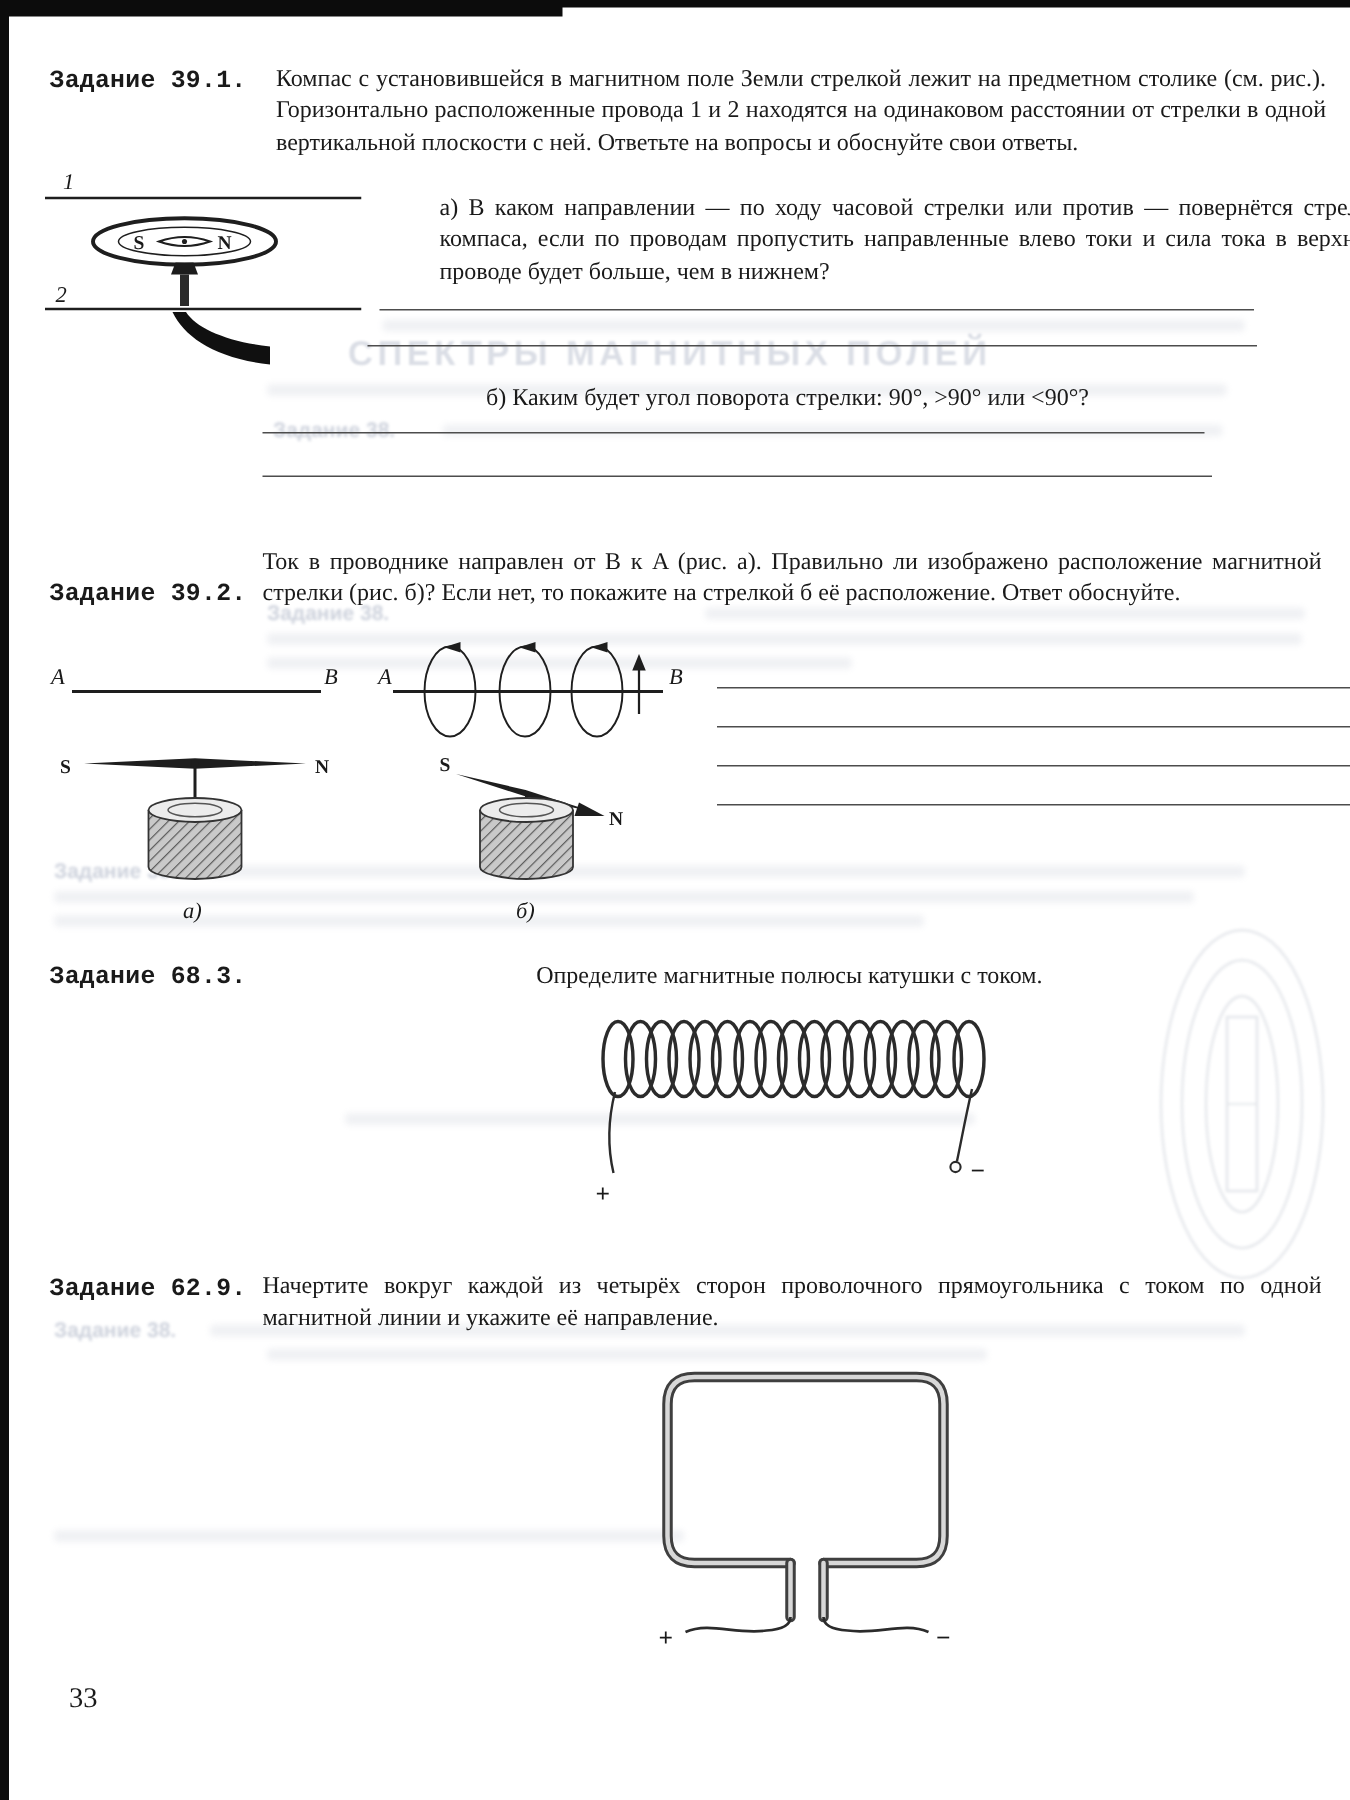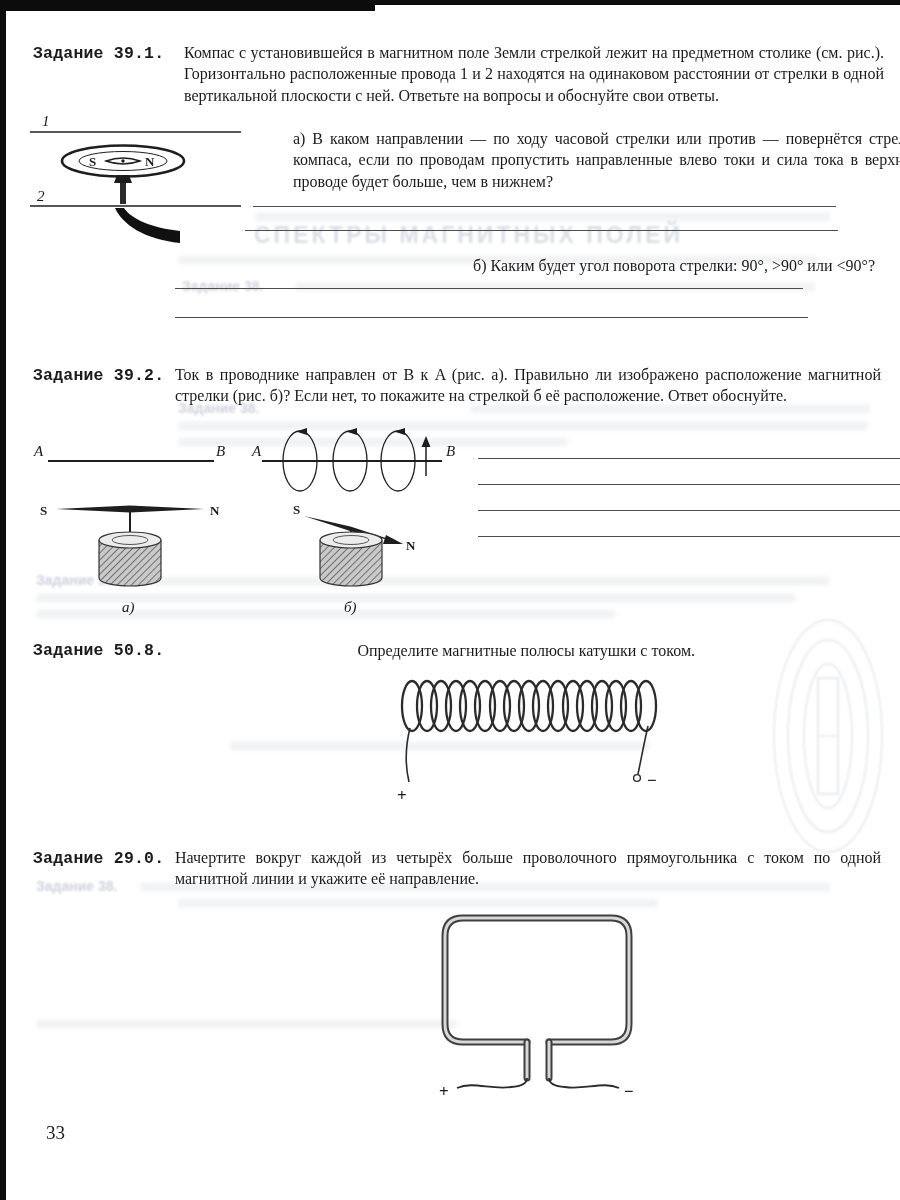--- a/index.html
+++ b/index.html
@@ -35,21 +35,21 @@
   .ghost-fig{opacity:.15;filter:blur(1px);}
 </style>
 </head>
 <body>
 
 <div class="scan-edge-top"></div>
 <div class="scan-edge-top-thick"></div>
 <div class="scan-edge-left"></div>
 
 <div class="ghost-bar" style="left:255px;top:213px;width:575px;"></div>
-<div class="ghost-text ghost-heading" style="left:254px;top:222px;">СПЕКТРЫ МАГНИТНЫХ ПОЛЕЙ</div>
+<div class="ghost-text ghost-heading" style="left:232px;top:222px;">СПЕКТРЫ МАГНИТНЫХ ПОЛЕЙ</div>
 <div class="ghost-bar" style="left:178px;top:256px;width:640px;"></div>
 <div class="ghost-text" style="left:182px;top:278px;">Задание 38.</div>
 <div class="ghost-bar" style="left:295px;top:283px;width:520px;"></div>
 <div class="ghost-text" style="left:178px;top:400px;">Задание 38.</div>
 <div class="ghost-bar" style="left:470px;top:405px;width:400px;"></div>
 <div class="ghost-bar" style="left:178px;top:422px;width:690px;"></div>
 <div class="ghost-bar" style="left:178px;top:438px;width:390px;"></div>
 <div class="ghost-text" style="left:36px;top:572px;">Задание 38.</div>
 <div class="ghost-bar" style="left:140px;top:577px;width:690px;"></div>
 <div class="ghost-bar" style="left:36px;top:594px;width:760px;"></div>
@@ -84,25 +84,25 @@
   <rect x="94" y="71" width="6" height="21" fill="#2a2a2a"></rect>
   <text x="11" y="89" class="lbl-it">2</text>
   <line x1="4" y1="94" x2="215" y2="94" stroke="#1e1e1e" stroke-width="1.6"></line>
   <path d="M89 96 C97 113 118 127 154 131 L154 119 C126 116 105 107 98 96 Z" fill="#101010"></path>
 </svg>
 
 <div class="task-text" style="left:245px;top:128px;width:628px;margin-left:48px;">а) В каком направлении — по ходу часовой стрелки или против — повернётся стрелка компаса, если по проводам пропустить направленные влево токи и сила тока в верхнем проводе будет больше, чем в нижнем?</div>
 <div class="answer-line" style="left:253px;top:206px;width:583px;"></div>
 <div class="answer-line" style="left:245px;top:230px;width:593px;"></div>
 
-<div class="task-text" style="left:175px;top:255px;width:700px;text-align:right;">б) Каким будет угол поворота стрелки: 90°, &gt;90° или &lt;90°?</div>
+<div class="task-text" style="left:175px;top:255px;width:700px;text-align:center;">б) Каким будет угол поворота стрелки: 90°, &gt;90° или &lt;90°?</div>
 <div class="answer-line" style="left:175px;top:288px;width:628px;"></div>
 <div class="answer-line" style="left:175px;top:317px;width:633px;"></div>
 
-<div class="task-header" style="left:33px;top:366px;text-align:right;">Задание 39.2.</div>
+<div class="task-header" style="left:33px;top:386px;text-align:right;">Задание 39.2.</div>
 <div class="task-text" style="left:175px;top:364px;width:706px;">Ток в проводнике направлен от B к A (рис. а). Правильно ли изображено расположение магнитной стрелки (рис. б)? Если нет, то покажите на стрелкой б её расположение. Ответ обоснуйте.</div>
 
 <svg class="fig" style="left:26px;top:428px;" width="212" height="195" viewBox="0 0 212 195">
   <defs>
     <pattern id="hatchA" width="5" height="5" patternUnits="userSpaceOnUse" patternTransform="rotate(45)">
       <rect width="5" height="5" fill="#c9c9c9"></rect>
       <line x1="0" y1="0" x2="0" y2="5" stroke="#5a5a5a" stroke-width="1.6"></line>
     </pattern>
   </defs>
   <text x="8" y="28" class="lbl-it">A</text>
@@ -146,21 +146,21 @@
   <ellipse cx="103" cy="112" rx="31" ry="8" fill="#ececec" stroke="#333333" stroke-width="1.2"></ellipse>
   <ellipse cx="103" cy="112" rx="18" ry="4.5" fill="none" stroke="#555555" stroke-width="1"></ellipse>
   <text x="96" y="184" class="lbl-it">б)</text>
 </svg>
 
 <div class="answer-line" style="left:478px;top:458px;width:426px;"></div>
 <div class="answer-line" style="left:478px;top:484px;width:426px;"></div>
 <div class="answer-line" style="left:478px;top:510px;width:426px;"></div>
 <div class="answer-line" style="left:478px;top:536px;width:426px;"></div>
 
-<div class="task-header" style="left:33px;top:641px;">Задание 50.8.</div>
+<div class="task-header" style="left:33px;top:641px;">Задание 68.3.</div>
 <div class="task-text" style="left:175px;top:640px;width:520px;text-align:right;">Определите магнитные полюсы катушки с током.</div>
 
 <svg class="fig" style="left:380px;top:670px;" width="330" height="150" viewBox="0 0 330 150">
   <g stroke="#2b2b2b" stroke-width="2.3" fill="none">
     <ellipse cx="32" cy="36" rx="10" ry="25"></ellipse>
       <ellipse cx="47" cy="36" rx="10" ry="25"></ellipse>
     <ellipse cx="61" cy="36" rx="10" ry="25"></ellipse>
       <ellipse cx="76" cy="36" rx="10" ry="25"></ellipse>
     <ellipse cx="90" cy="36" rx="10" ry="25"></ellipse>
       <ellipse cx="105" cy="36" rx="10" ry="25"></ellipse>
@@ -176,22 +176,22 @@
       <ellipse cx="251" cy="36" rx="10" ry="25"></ellipse>
     <ellipse cx="266" cy="36" rx="10" ry="25"></ellipse>
   </g>
   <path d="M30 58 C25 78 25 95 29 112" stroke="#2b2b2b" stroke-width="1.6" fill="none"></path>
   <text x="17" y="131" class="term">+</text>
   <path d="M268 56 C263 78 261 90 258 104" stroke="#2b2b2b" stroke-width="1.6" fill="none"></path>
   <circle cx="257" cy="108" r="3.4" fill="#ffffff" stroke="#2b2b2b" stroke-width="1.4"></circle>
   <text x="267" y="116" class="term">−</text>
 </svg>
 
-<div class="task-header" style="left:33px;top:849px;">Задание 29.0.</div>
-<div class="task-text" style="left:175px;top:847px;width:706px;">Начертите вокруг каждой из четырёх больше проволочного прямоугольника с током по одной магнитной линии и укажите её направление.</div>
+<div class="task-header" style="left:33px;top:849px;">Задание 62.9.</div>
+<div class="task-text" style="left:175px;top:847px;width:706px;">Начертите вокруг каждой из четырёх сторон проволочного прямоугольника с током по одной магнитной линии и укажите её направление.</div>
 
 <svg class="fig" style="left:415px;top:900px;" width="270" height="210" viewBox="0 0 270 210">
   <path d="M112 142 H48 Q30 142 30 124 V36 Q30 18 48 18 H196 Q214 18 214 36 V124 Q214 142 196 142 H134" fill="none" stroke="#3f3f3f" stroke-width="7" stroke-linecap="round"></path>
   <path d="M112 142 H48 Q30 142 30 124 V36 Q30 18 48 18 H196 Q214 18 214 36 V124 Q214 142 196 142 H134" fill="none" stroke="#d8d8d8" stroke-width="3" stroke-linecap="round"></path>
   <path d="M112 142 V178" fill="none" stroke="#3f3f3f" stroke-width="7" stroke-linecap="round"></path>
   <path d="M112 142 V178" fill="none" stroke="#d8d8d8" stroke-width="3" stroke-linecap="round"></path>
   <path d="M134 142 V178" fill="none" stroke="#3f3f3f" stroke-width="7" stroke-linecap="round"></path>
   <path d="M134 142 V178" fill="none" stroke="#d8d8d8" stroke-width="3" stroke-linecap="round"></path>
   <path d="M112 178 Q112 186 96 187 C76 190 58 181 42 188" fill="none" stroke="#2b2b2b" stroke-width="1.8"></path>
   <path d="M134 178 Q134 186 150 187 C170 190 188 181 204 188" fill="none" stroke="#2b2b2b" stroke-width="1.8"></path>

